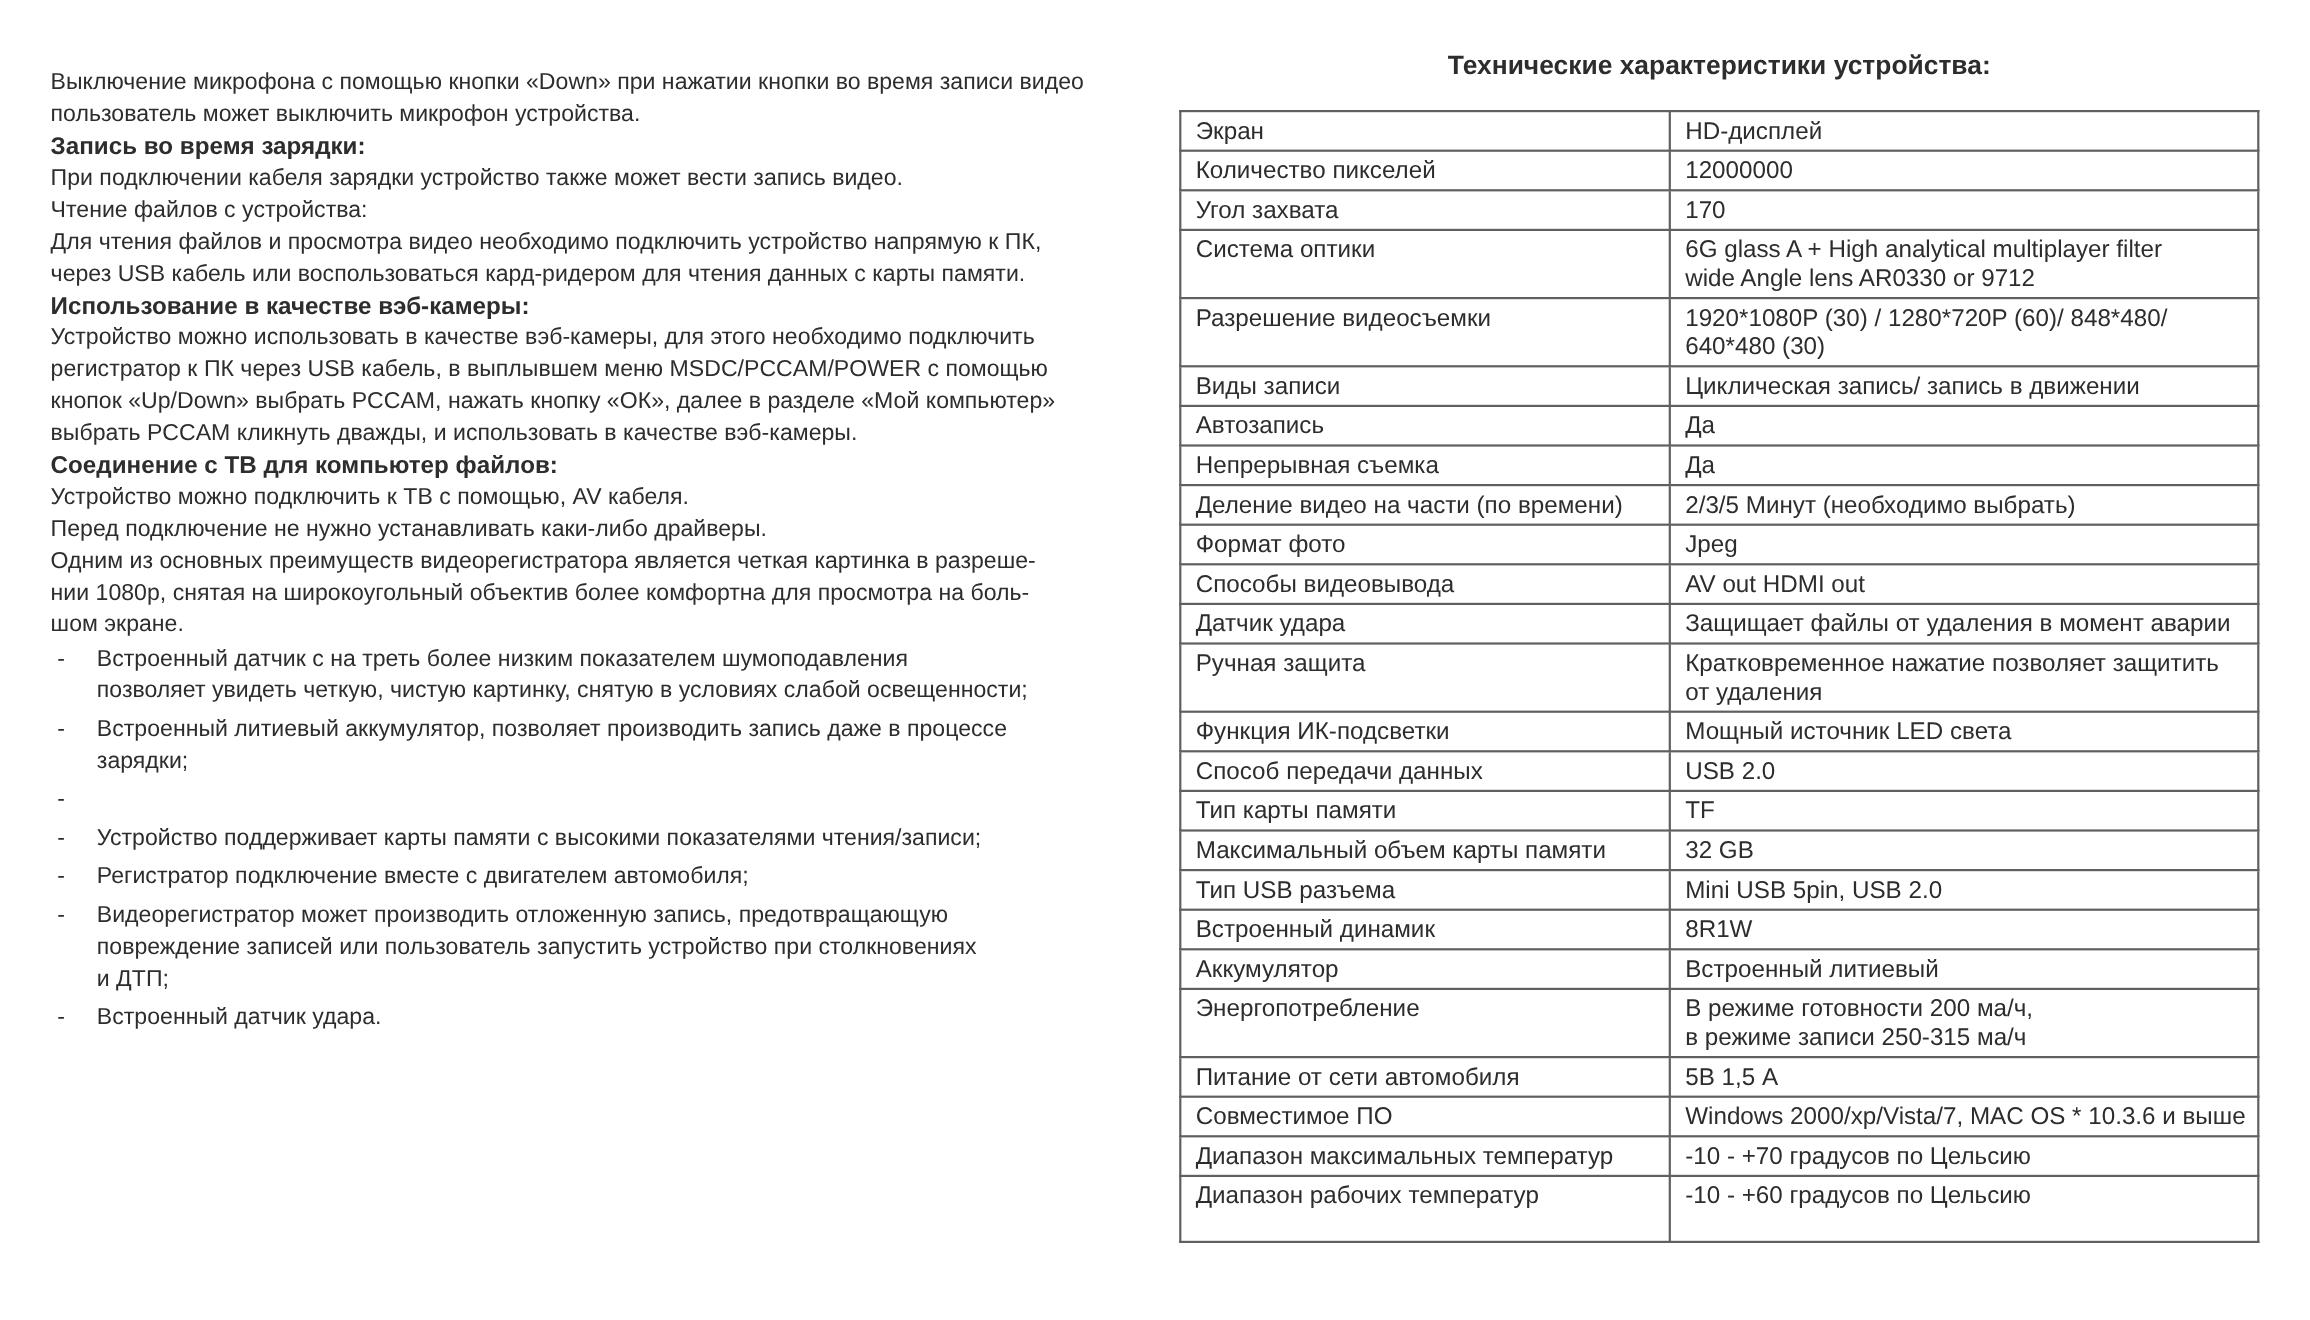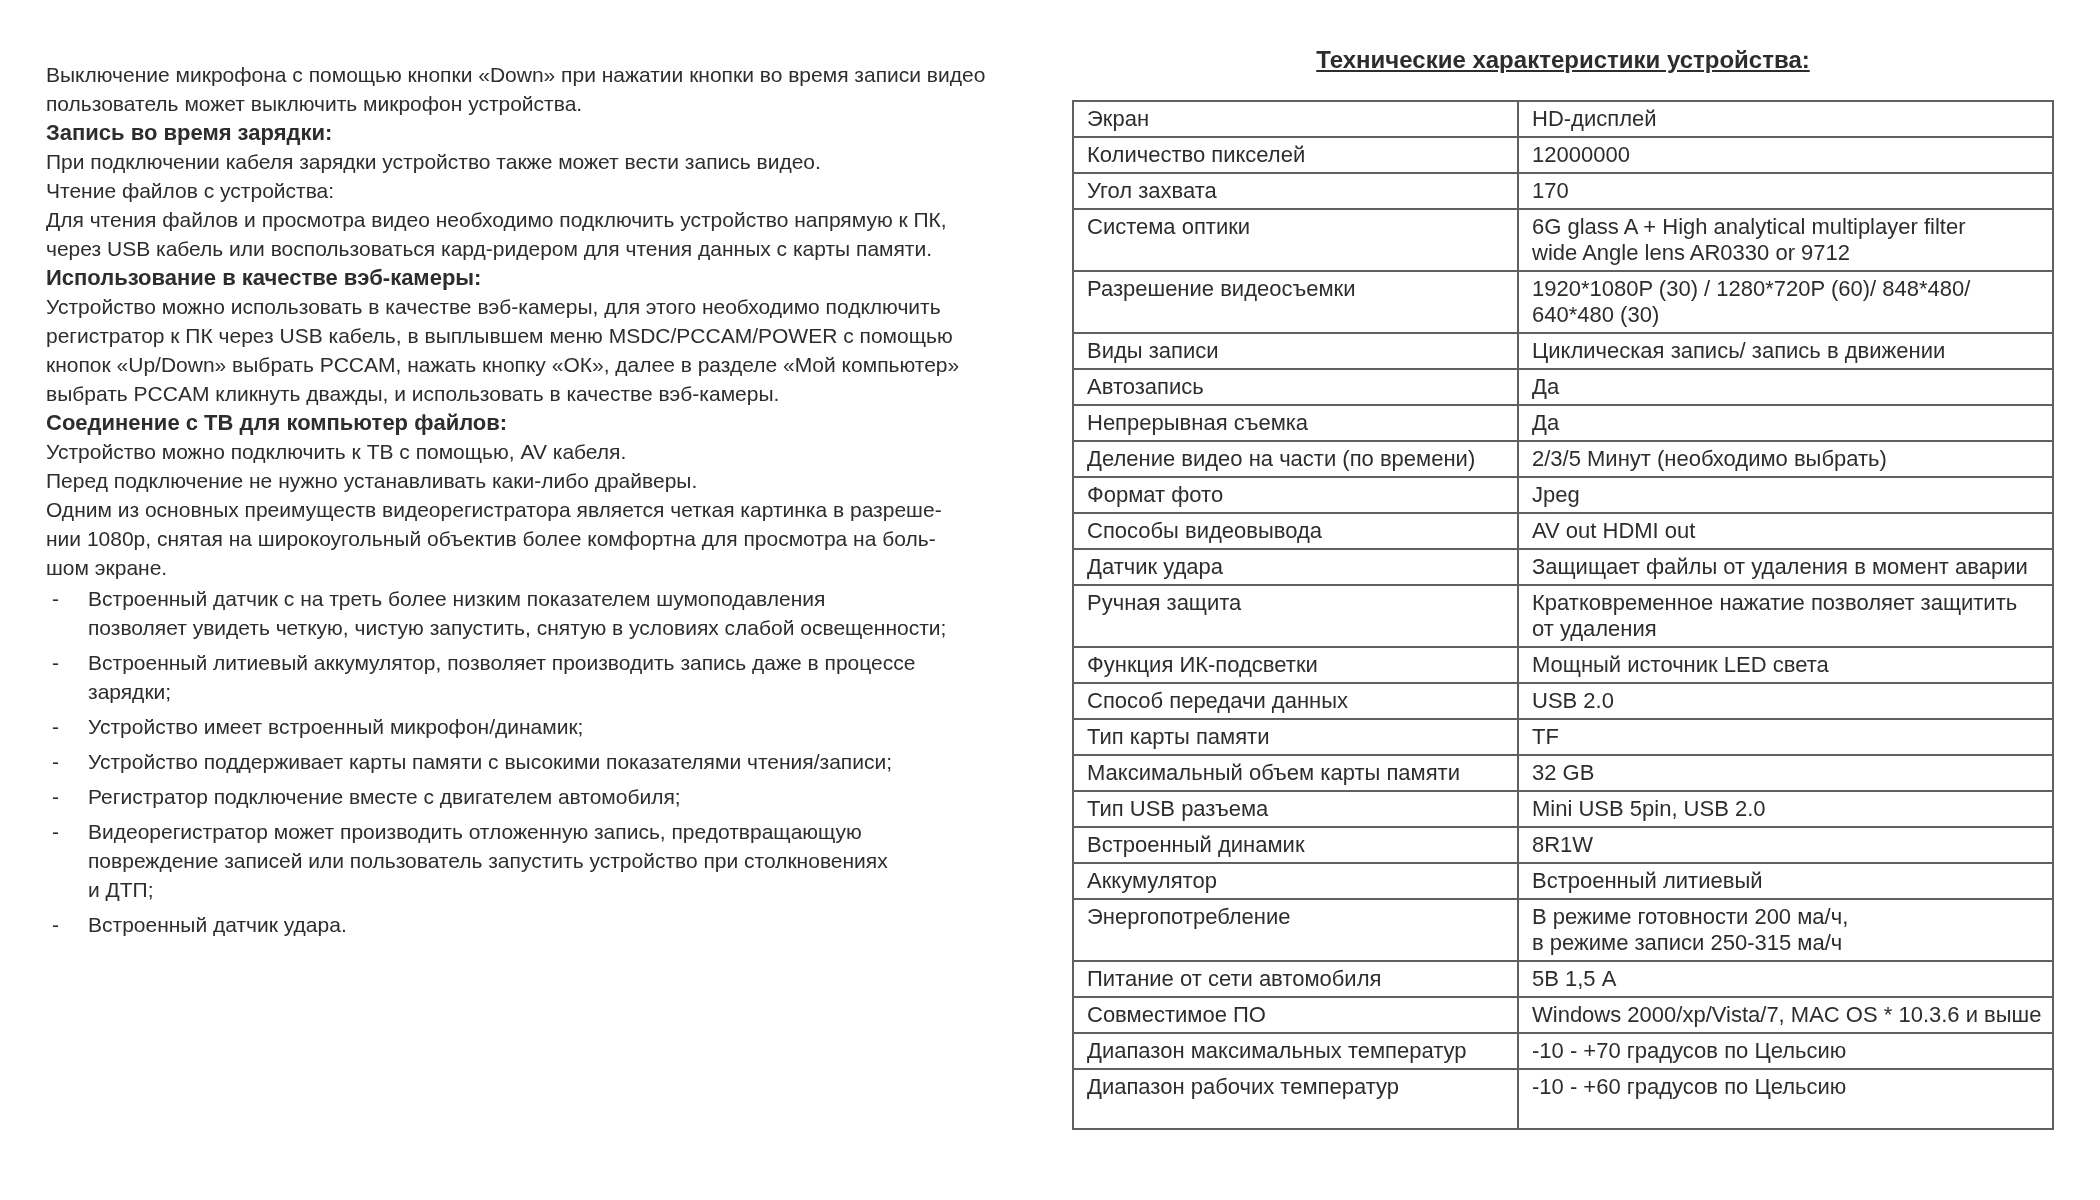--- a/index.html
+++ b/index.html
@@ -50,21 +50,20 @@
     left:1072px;
     top:46px;
     width:982px;
   }
   .specs-title{
     text-align:center;
     font-weight:bold;
     font-size:24px;
     line-height:28px;
     margin:0 0 26px 0;
-    text-decoration:underline;
   }
   table.specs-table{
     border-collapse:collapse;
     width:100%;
     table-layout:fixed;
   }
   .specs-table td{
     border:2px solid var(--border-color);
     font-size:22px;
     line-height:26px;
@@ -96,30 +95,29 @@
       <div class="heading">Соединение с ТВ для компьютер файлов:</div>
       <div class="para">Устройство можно подключить к ТВ с помощью, AV кабеля.</div>
       <div class="para">Перед подключение не нужно устанавливать каки-либо драйверы.</div>
       <div class="para">Одним из основных преимуществ видеорегистратора является четкая картинка в разреше-
 нии 1080p, снятая на широкоугольный объектив более комфортна для просмотра на боль-
 шом экране.</div>
       <div class="bullets">
         <div class="bullet-row">
           <span class="dash">-</span>
           <div class="bullet-text">Встроенный датчик с на треть более низким показателем шумоподавления
-позволяет увидеть четкую, чистую запустить, снятую в условиях слабой освещенности;</div>
+позволяет увидеть четкую, чистую картинку, снятую в условиях слабой освещенности;</div>
         </div>
         <div class="bullet-row">
           <span class="dash">-</span>
           <div class="bullet-text">Встроенный литиевый аккумулятор, позволяет производить запись даже в процессе
 зарядки;</div>
         </div>
         <div class="bullet-row">
           <span class="dash">-</span>
-          <div class="bullet-text">Устройство имеет встроенный микрофон/динамик;</div>
         </div>
         <div class="bullet-row">
           <span class="dash">-</span>
           <div class="bullet-text">Устройство поддерживает карты памяти с высокими показателями чтения/записи;</div>
         </div>
         <div class="bullet-row">
           <span class="dash">-</span>
           <div class="bullet-text">Регистратор подключение вместе с двигателем автомобиля;</div>
         </div>
         <div class="bullet-row">

